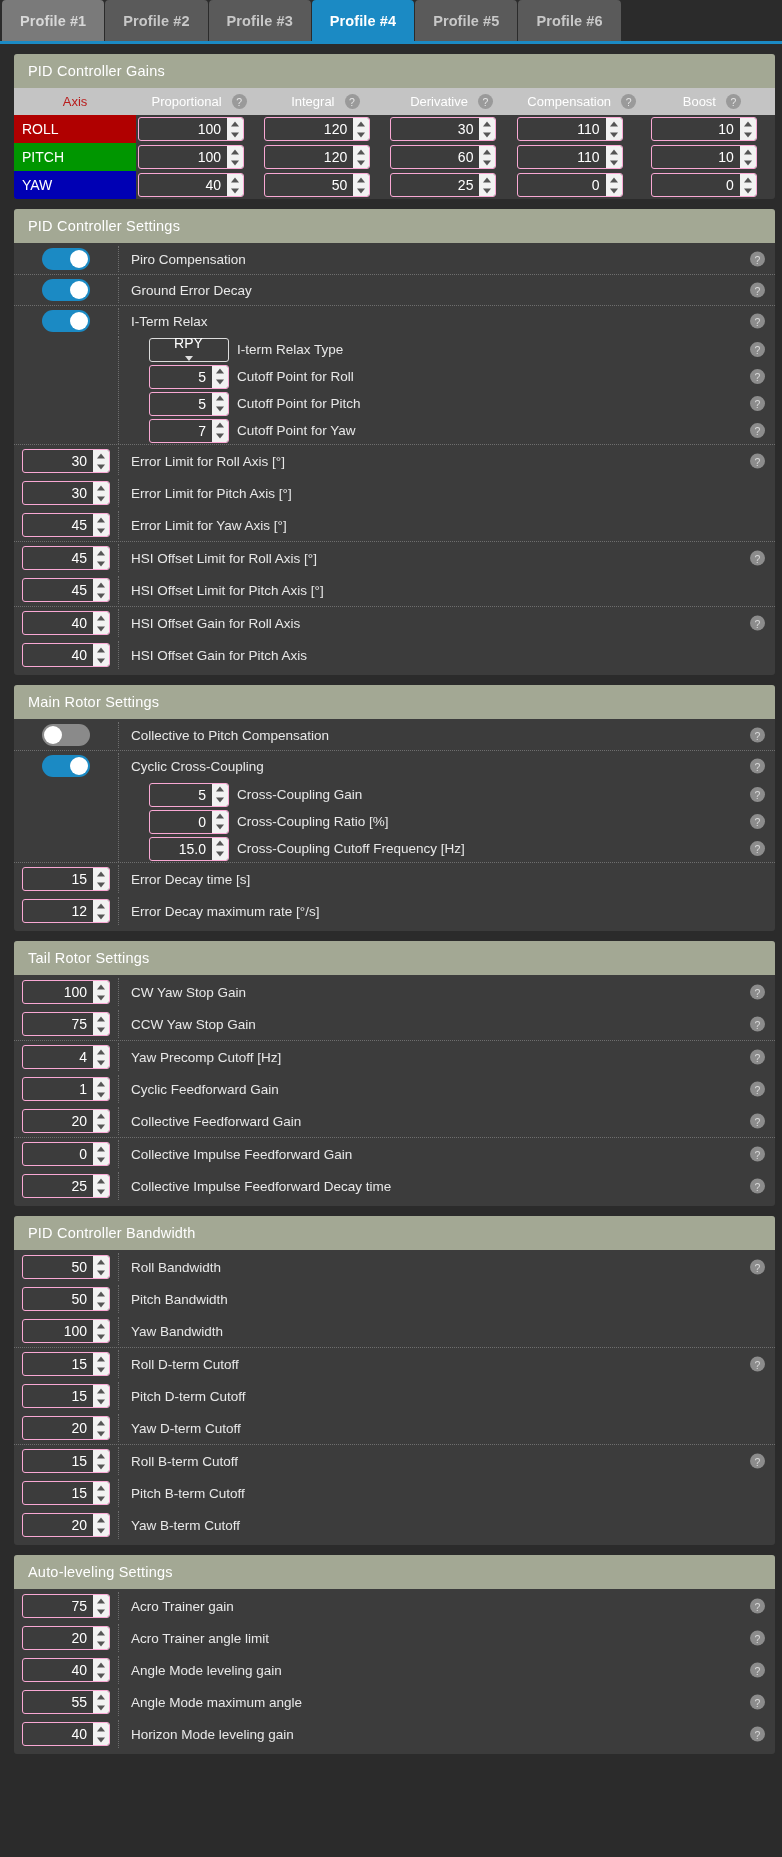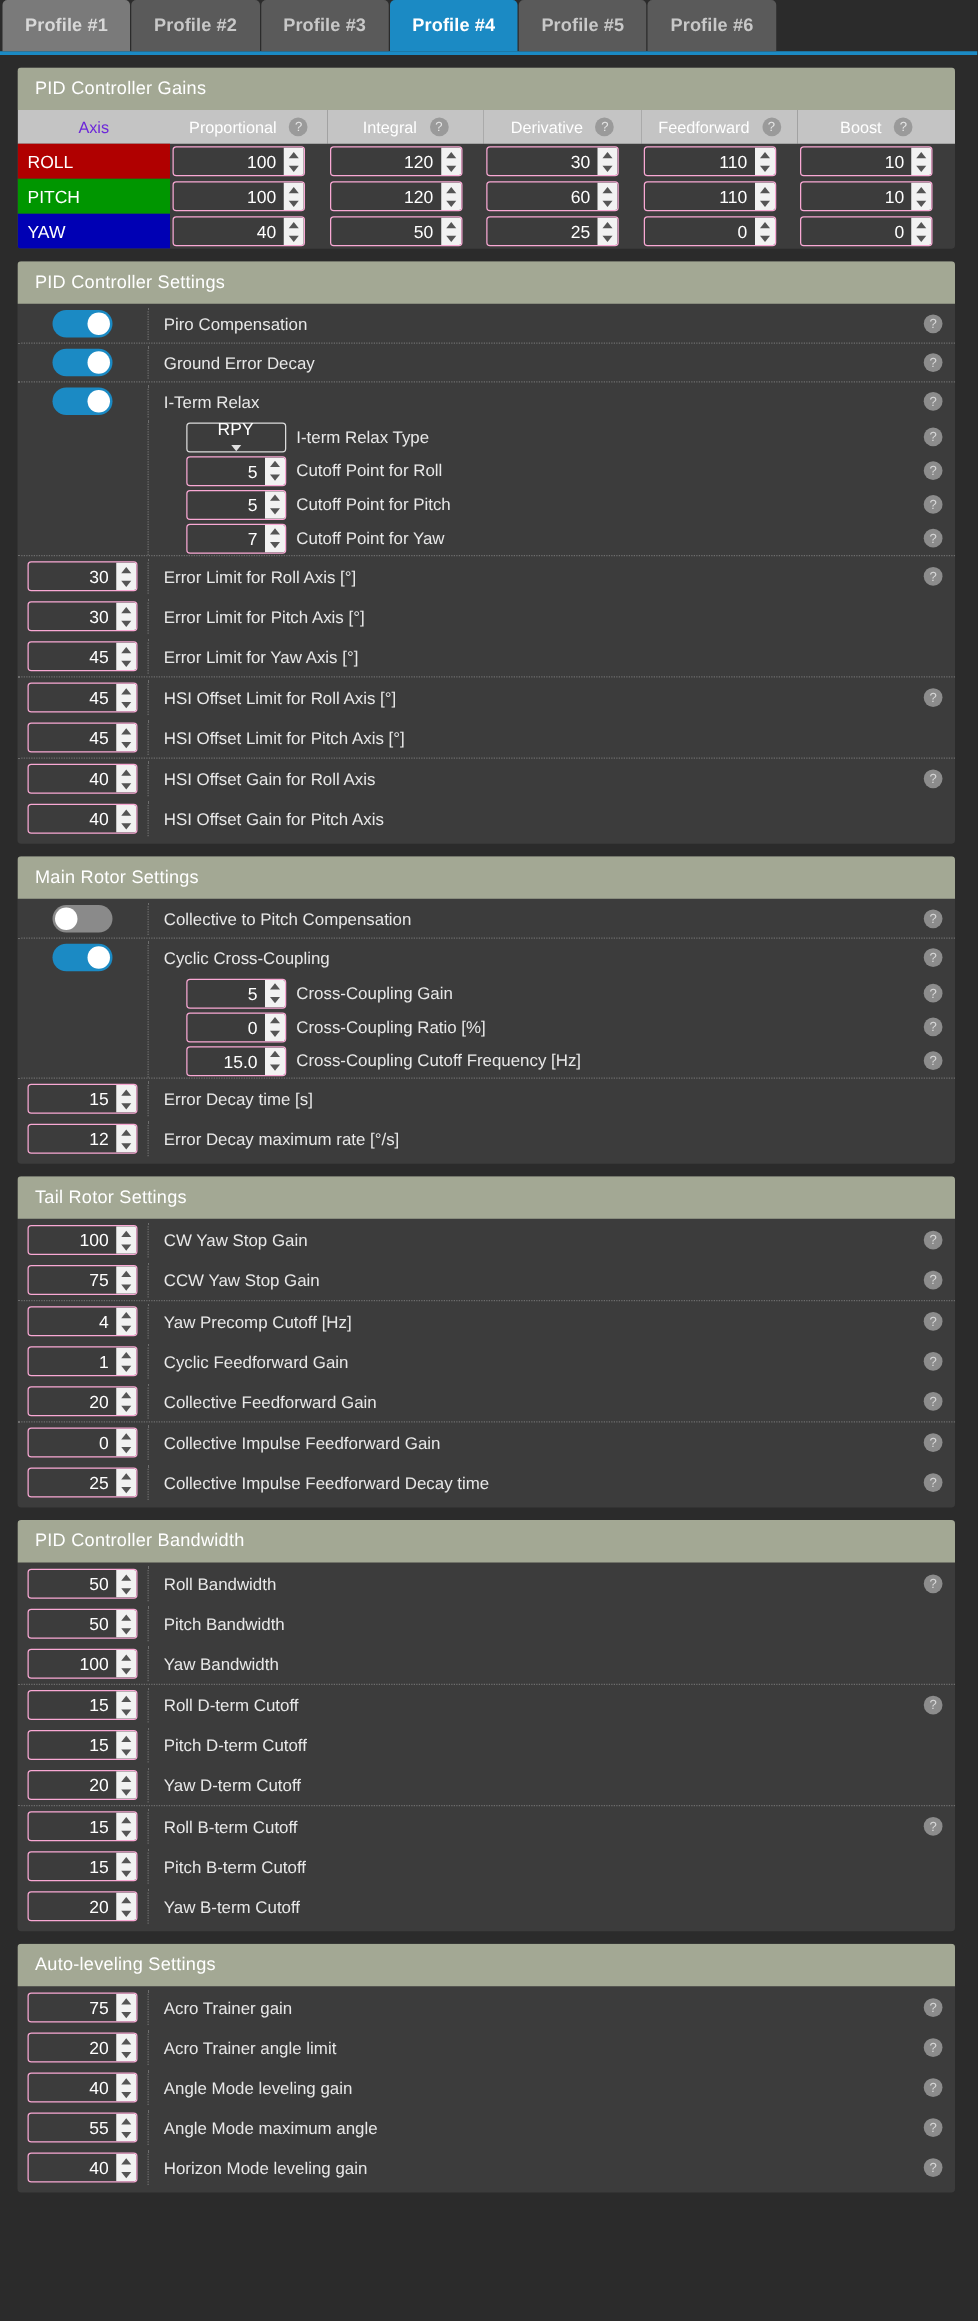--- a/index.html
+++ b/index.html
@@ -34,21 +34,21 @@
     margin-right: 1px;
     letter-spacing: .1px;
   }
   .tab.first { background: #7a7a7a; color: #d8d8d8; }
   .tab.active { background: #1b8ac4; color: #ffffff; }
 
   
   .page { padding: 0 0 0 0; }
 
   .panel {
-    margin: 10px 18px 0 14px;
+    margin: 10px 7px 0 14px;
     background: #3c3c3c;
     border-radius: 3px;
     overflow: hidden;
   }
   .panel-title {
     background: #a3a894;
     color: #ffffff;
     font-size: 14.5px;
     padding: 9px 0 9px 14px;
     letter-spacing: .2px;
@@ -58,21 +58,21 @@
   .gains { width: 100%; border-collapse: collapse; }
   .gains th {
     background: #c4c4c4;
     color: #ffffff;
     font-size: 13px;
     font-weight: normal;
     padding: 6px 4px;
     text-align: center;
     white-space: nowrap;
   }
-  .gains th.axis-h { color: #6d28d9; }
+  .gains th.axis-h { color: #b91c1c; }
   .th-inner { display: flex; align-items: center; justify-content: center; gap: 10px; }
   .gains td { padding: 2px 2px; }
   .axis-cell {
     color: #ffffff;
     font-size: 14px;
     padding: 6px 0 6px 8px !important;
     width: 122px;
   }
   .axis-roll  { background: #b00000; }
   .axis-pitch { background: #009600; }
@@ -285,21 +285,21 @@
                 </span>
               </th>
           <th>
                 <span class="th-inner">
                   <span>Derivative</span>
                   <span class="help th-help">?</span>
                 </span>
               </th>
           <th>
                 <span class="th-inner">
-                  <span>Feedforward</span>
+                  <span>Compensation</span>
                   <span class="help th-help">?</span>
                 </span>
               </th>
           <th>
                 <span class="th-inner">
                   <span>Boost</span>
                   <span class="help th-help">?</span>
                 </span>
               </th>
         </tr>

